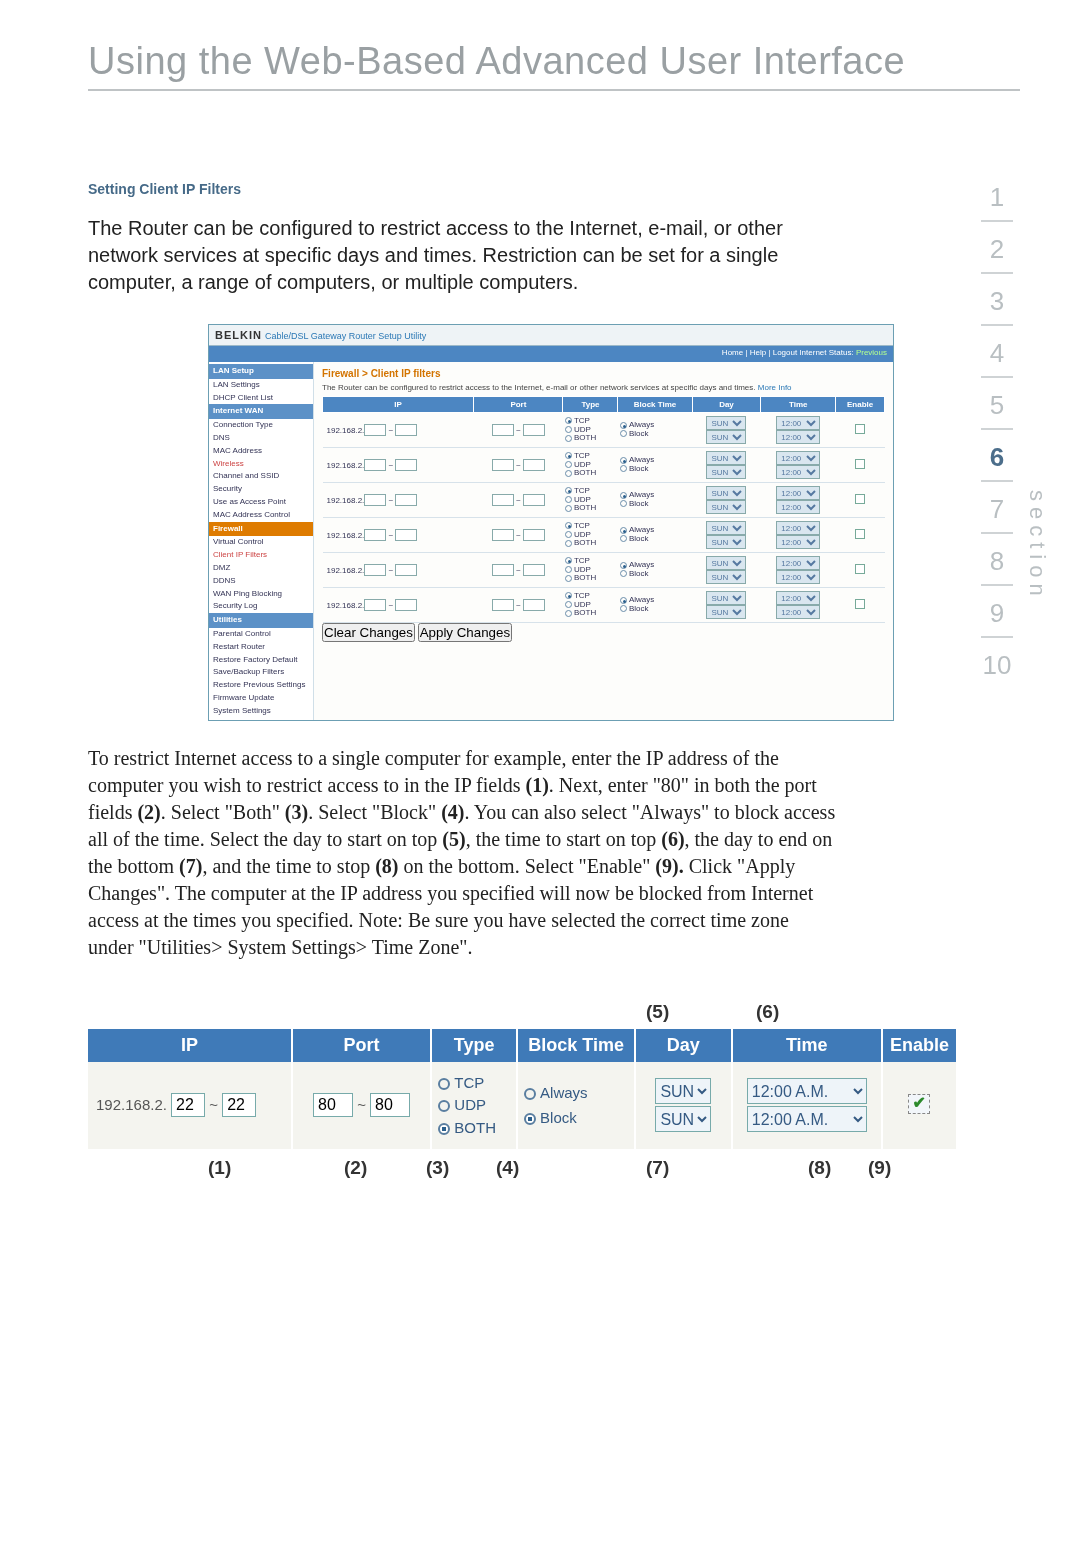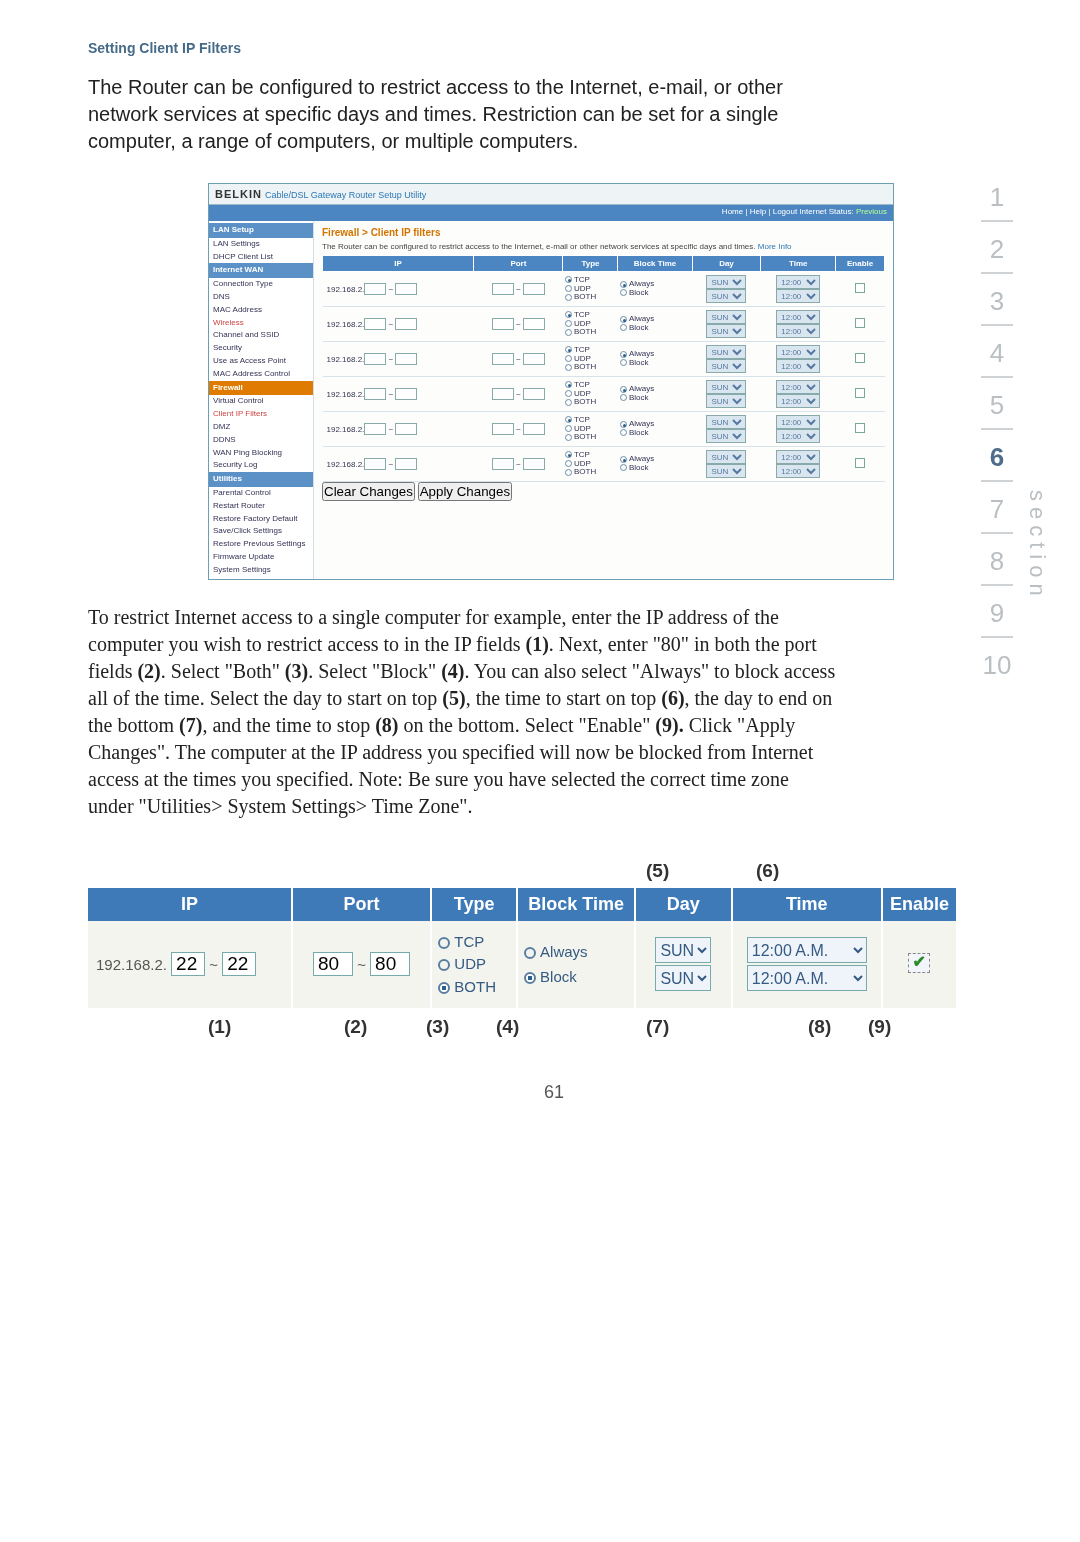--- a/index.html
+++ b/index.html
@@ -145,21 +145,21 @@
   }
   table.big th {
     background: #3f7ab8; color: #fff; padding: 6px 4px; border-right: 2px solid #fff; font-size: 18px;
   }
   table.big td {
     padding: 10px 6px; border-right: 2px solid #fff; vertical-align: middle; text-align: center;
     color: #355a83; background: #f4f4ef;
   }
   table.big td.l { text-align: left; padding-left: 8px; }
   .big input[type=text] {
-    height: 24px; font-size: 19px; border: 1px solid #7aa; padding: 1px 4px;
+    height: 24px; font-size: 16px; border: 1px solid #7aa; padding: 1px 4px;
   }
   .big .ip-pre { color: #555; }
   .big .rad2 { display: inline-block; width: 12px; height: 12px; border: 2px solid #5a7ea0; border-radius: 50%; vertical-align: middle; margin-right: 4px; }
   .big .rad2.on { background: radial-gradient(circle, #2b5f8c 0 40%, #fff 45% 100%); }
   .big select {
     height: 26px; font-size: 16px; border: 1px solid #7aa; background: #eef4f9; color: #355a83;
   }
   .big .typecol div { line-height: 1.5; text-align: left; white-space: nowrap;}
   .big .btcol div { line-height: 1.7; text-align: left; }
   .big .daycol div, .big .timecol div { margin: 2px 0; }
@@ -171,20 +171,21 @@
   }
   .callouts-bot { position: relative; height: 30px; font-size: 19px; font-weight: bold; margin-top: 8px; }
   .callouts-bot span { position: absolute; }
 
   .pagenum { text-align: center; font-size: 18px; color: #555; margin-top: 36px; }
 </style>
 </head>
 <body>
 
 <div class="page">
+  <h1 class="title">Using the Web-Based Advanced User Interface</h1>
 
   <h2 class="subtitle">Setting Client IP Filters</h2>
   <p class="intro">The Router can be configured to restrict access to the Internet, e-mail, or other network services at specific days and times. Restriction can be set for a single computer, a range of computers, or multiple computers.</p>
 
   <div class="router-shot">
     <div class="hdr">
       <span class="brand">BELKIN</span>
       <span class="tag">Cable/DSL Gateway Router Setup Utility</span>
     </div>
     <div class="topbar">
@@ -209,21 +210,21 @@
           <div>Virtual Control</div>
           <div class="hot">Client IP Filters</div>
           <div>DMZ</div>
           <div>DDNS</div>
           <div>WAN Ping Blocking</div>
           <div>Security Log</div>
           <div class="cat">Utilities</div>
           <div>Parental Control</div>
           <div>Restart Router</div>
           <div>Restore Factory Default</div>
-          <div>Save/Click Settings</div>
+          <div>Save/Backup Filters</div>
           <div>Restore Previous Settings</div>
           <div>Firmware Update</div>
           <div>System Settings</div>
         </div>
       <div class="main">
         <div class="crumb">Firewall &gt; Client IP filters</div>
         <div class="desc">
           <span>The Router can be configured to restrict access to the Internet, e-mail or other network services at specific days and times. </span>
           <a>More Info</a>
         </div>
@@ -389,21 +390,20 @@
       <span style="left:120px">(1)</span>
       <span style="left:256px">(2)</span>
       <span style="left:338px">(3)</span>
       <span style="left:408px">(4)</span>
       <span style="left:558px">(7)</span>
       <span style="left:720px">(8)</span>
       <span style="left:780px">(9)</span>
     </div>
   </div>
 
-  <div class="pagenum">61</div>
 </div>
 
 <div class="section-nav" id="secnav">
     <div class="num">1</div>
     <div class="rule"></div>
     <div class="num">2</div>
     <div class="rule"></div>
     <div class="num">3</div>
     <div class="rule"></div>
     <div class="num">4</div>

